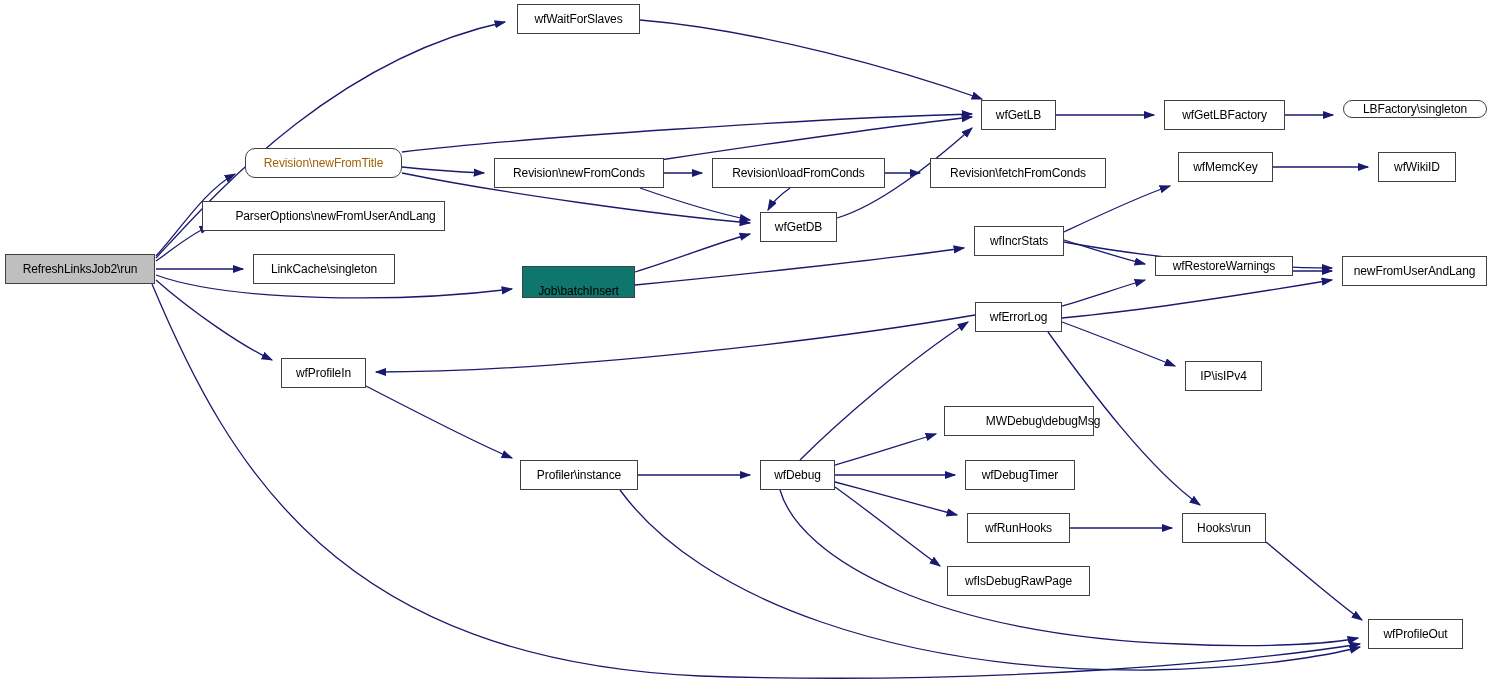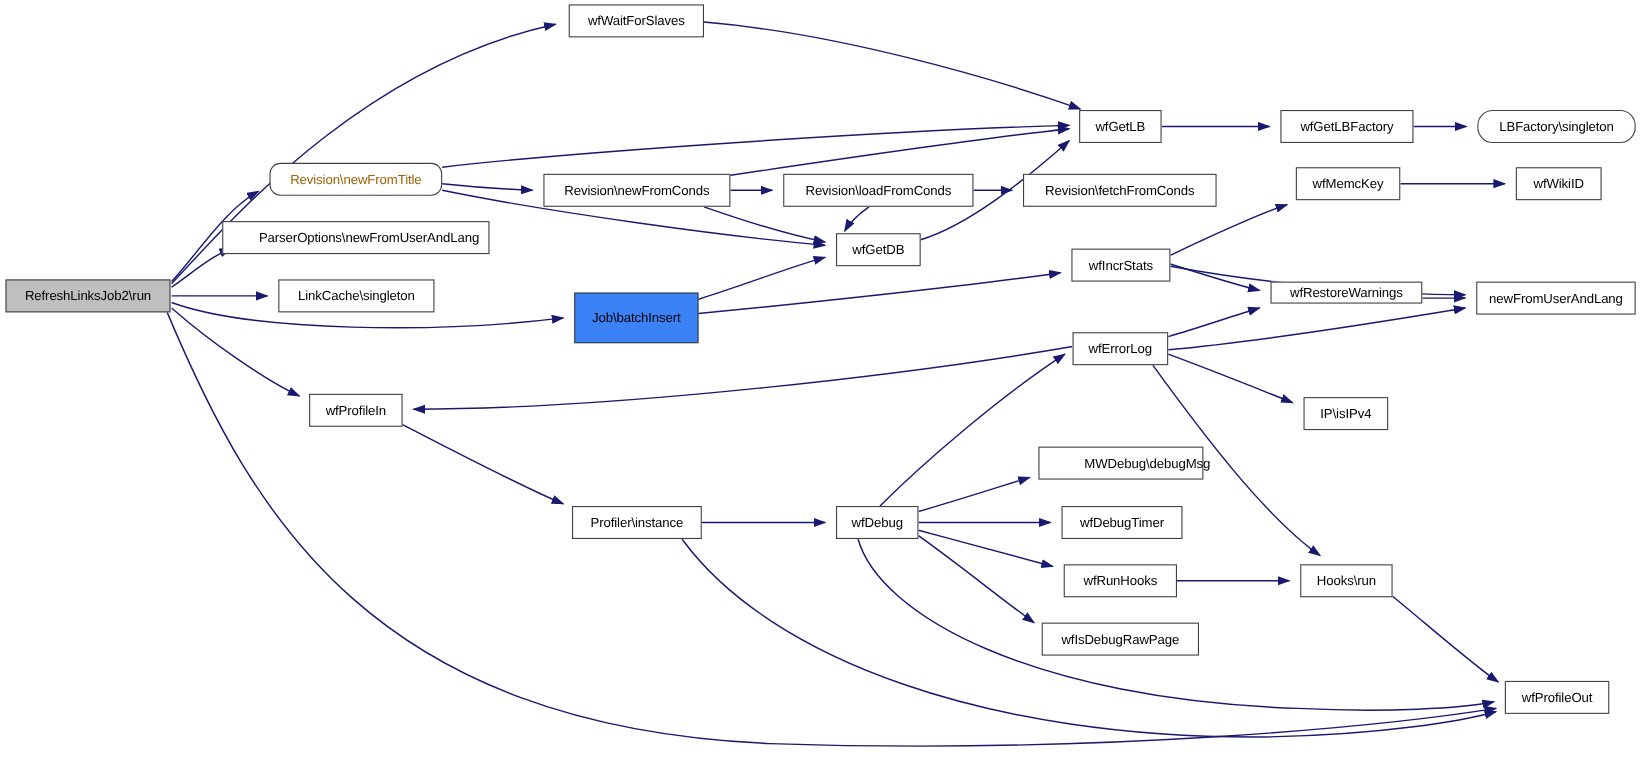--- a/index.html
+++ b/index.html
@@ -107,21 +107,21 @@
       </div>
       <div class="node" style="left: 517px; top: 4px; width: 123px; height: 30px; background: rgb(255, 255, 255); border-color: rgb(64, 64, 64); color: rgb(0, 0, 0);">
         <span class="node-label">wfWaitForSlaves</span>
       </div>
       <div class="node" style="left: 981px; top: 100px; width: 75px; height: 30px; background: rgb(255, 255, 255); border-color: rgb(64, 64, 64); color: rgb(0, 0, 0);">
         <span class="node-label">wfGetLB</span>
       </div>
       <div class="node" style="left: 1164px; top: 100px; width: 121px; height: 30px; background: rgb(255, 255, 255); border-color: rgb(64, 64, 64); color: rgb(0, 0, 0);">
         <span class="node-label">wfGetLBFactory</span>
       </div>
-      <div class="node" style="left: 1343px; top: 100px; width: 144px; height: 30px; background: rgb(255, 255, 255); border-color: rgb(64, 64, 64); color: rgb(0, 0, 0); border-radius: 14px;">
+      <div class="node" style="left: 1343px; top: 100px; width: 144px; height: 18px; background: rgb(255, 255, 255); border-color: rgb(64, 64, 64); color: rgb(0, 0, 0); border-radius: 14px;">
         <span class="node-label">LBFactory\singleton</span>
       </div>
       <div class="node" style="left: 245px; top: 148px; width: 157px; height: 30px; background: rgb(255, 255, 255); border-color: rgb(64, 64, 64); color: #a16207; border-radius: 10px;">
         <span class="node-label">Revision\newFromTitle</span>
       </div>
       <div class="node" style="left: 494px; top: 158px; width: 170px; height: 30px; background: rgb(255, 255, 255); border-color: rgb(64, 64, 64); color: rgb(0, 0, 0);">
         <span class="node-label">Revision\newFromConds</span>
       </div>
       <div class="node" style="left: 712px; top: 158px; width: 173px; height: 30px; background: rgb(255, 255, 255); border-color: rgb(64, 64, 64); color: rgb(0, 0, 0);">
         <span class="node-label">Revision\loadFromConds</span>
@@ -140,21 +140,21 @@
       </div>
       <div class="node" style="left: 760px; top: 212px; width: 77px; height: 30px; background: rgb(255, 255, 255); border-color: rgb(64, 64, 64); color: rgb(0, 0, 0);">
         <span class="node-label">wfGetDB</span>
       </div>
       <div class="node" style="left: 974px; top: 226px; width: 90px; height: 30px; background: rgb(255, 255, 255); border-color: rgb(64, 64, 64); color: rgb(0, 0, 0);">
         <span class="node-label">wfIncrStats</span>
       </div>
       <div class="node" style="left: 253px; top: 254px; width: 142px; height: 30px; background: rgb(255, 255, 255); border-color: rgb(64, 64, 64); color: rgb(0, 0, 0);">
         <span class="node-label">LinkCache\singleton</span>
       </div>
-      <div class="node" style="left: 522px; top: 266px; width: 113px; height: 46px; background: #3b82f6; border-color: rgb(64, 64, 64); color: rgb(0, 0, 0);">
+      <div class="node" style="left: 522px; top: 266px; width: 113px; height: 32px; background: #0f766e; border-color: rgb(64, 64, 64); color: rgb(0, 0, 0); align-items: flex-end;">
         <span class="node-label">Job\batchInsert</span>
       </div>
       <div class="node" style="left: 1155px; top: 256px; width: 138px; height: 20px; background: rgb(255, 255, 255); border-color: rgb(64, 64, 64); color: rgb(0, 0, 0);">
         <span class="node-label">wfRestoreWarnings</span>
       </div>
       <div class="node" style="left: 1342px; top: 256px; width: 145px; height: 30px; background: rgb(255, 255, 255); border-color: rgb(64, 64, 64); color: rgb(0, 0, 0);">
         <span class="node-label">newFromUserAndLang</span>
       </div>
       <div class="node" style="left: 975px; top: 302px; width: 87px; height: 30px; background: rgb(255, 255, 255); border-color: rgb(64, 64, 64); color: rgb(0, 0, 0);">
         <span class="node-label">wfErrorLog</span>

